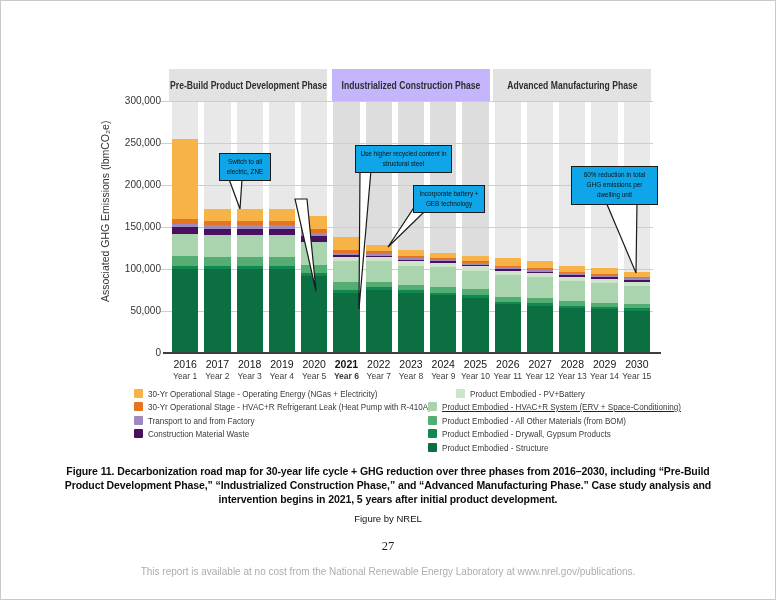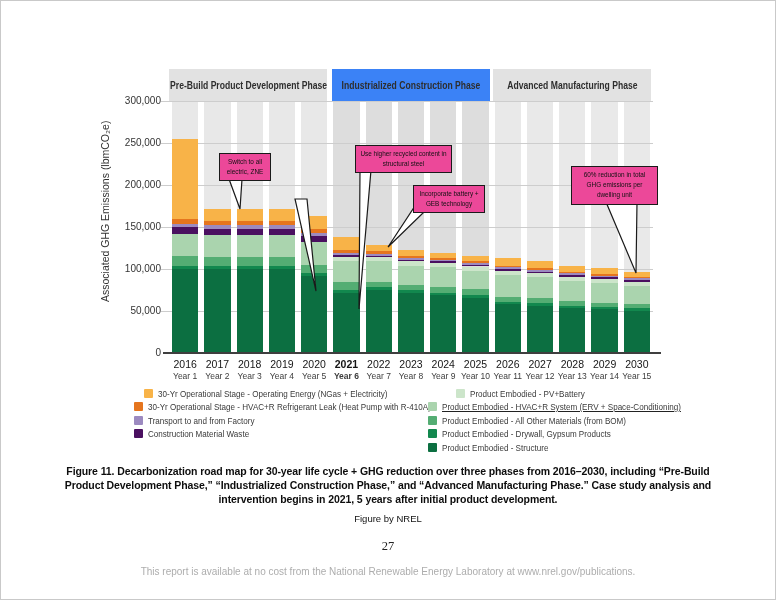--- a/index.html
+++ b/index.html
@@ -8,21 +8,21 @@
   
   #plot{position:absolute;left:168px;top:68px;width:484px;height:284px;}
   .phase-head{position:absolute;top:0;height:32px;display:flex;align-items:center;justify-content:center;z-index:1;}
   .phase-head .t{font-weight:bold;font-size:11px;color:#2e2e2e;white-space:nowrap;transform:scaleX(.78);transform-origin:50% 50%;}
   .stripe{position:absolute;z-index:1;}
   .gridline{position:absolute;left:-8px;width:492px;height:1px;background:#cdcdcd;z-index:2;}
   .bar-seg{position:absolute;z-index:3;}
   #xaxisline{position:absolute;left:-6px;top:283px;width:498px;height:2px;background:#3f3f3f;z-index:4;}
   #tails{position:absolute;left:0;top:0;width:484px;height:284px;overflow:visible;z-index:5;pointer-events:none;}
   #tails polygon{fill:#fff;stroke:#1a1a1a;stroke-width:1.2;}
-  .callout{position:absolute;background:#ec4899;border:1.2px solid #1a1a1a;padding:3px 4px;z-index:6;
+  .callout{position:absolute;background:#0ea5e9;border:1.2px solid #1a1a1a;padding:3px 4px;z-index:6;
            font-size:8px;line-height:1.28;color:#111;}
   .callout .t{display:block;width:125%;transform:scaleX(.8);transform-origin:0 50%;text-align:center;}
   .c1{left:50px;top:84px;width:42px;}
   .c2{left:118px;top:95px;width:52px;}
   .c3{left:186px;top:76px;width:87px;}
   .c4{left:244px;top:116px;width:62px;}
   .c5{left:402px;top:97px;width:77px;}
   
   #ytitle{position:absolute;left:98px;top:68px;height:284px;width:16px;writing-mode:vertical-rl;
           transform:rotate(180deg);text-align:center;font-size:10.5px;color:#333;white-space:nowrap;}
@@ -81,21 +81,21 @@
       </div>
     <div class="callout c4">
         <span class="t">Incorporate battery + GEB technology</span>
       </div>
     <div class="callout c5">
         <span class="t">60% reduction in total GHG emissions per dwelling unit</span>
       </div>
   <div class="phase-head" style="left: 0px; width: 158.333px; background: rgb(226, 226, 226);">
         <span class="t">Pre-Build Product Development Phase</span>
       </div>
-      <div class="phase-head" style="left: 162.833px; width: 158.333px; background: #3b82f6;">
+      <div class="phase-head" style="left: 162.833px; width: 158.333px; background: #c4b5fd;">
         <span class="t">Industrialized Construction Phase</span>
       </div>
       <div class="phase-head" style="left: 324.167px; width: 158.333px; background: rgb(226, 226, 226);">
         <span class="t">Advanced Manufacturing Phase</span>
       </div>
       <div class="stripe" style="left: 3px; width: 26.2667px; top: 32px; height: 252px; background: rgb(232, 232, 232);"></div>
       <div class="stripe" style="left: 35.2667px; width: 26.2667px; top: 32px; height: 252px; background: rgb(232, 232, 232);"></div>
       <div class="stripe" style="left: 67.5333px; width: 26.2667px; top: 32px; height: 252px; background: rgb(232, 232, 232);"></div>
       <div class="stripe" style="left: 99.8px; width: 26.2667px; top: 32px; height: 252px; background: rgb(232, 232, 232);"></div>
       <div class="stripe" style="left: 132.067px; width: 26.2667px; top: 32px; height: 252px; background: rgb(232, 232, 232);"></div>
@@ -303,21 +303,21 @@
       <div class="xcell" style="left: 419.467px; width: 32.2667px;">
         <div class="xyear">2029</div>
         <div class="xsub">Year 14</div>
       </div>
       <div class="xcell" style="left: 451.733px; width: 32.2667px;">
         <div class="xyear">2030</div>
         <div class="xsub">Year 15</div>
       </div>
     </div>
   <div id="legend">
-      <div class="leg-row" style="left: 135px; top: 386px; padding-left: 8px;">
+      <div class="leg-row" style="left: 125px; top: 386px; padding-left: 8px;">
         <div class="leg-swatch" style="background: rgb(248, 179, 72);"></div>
         <div class="leg-label">30-Yr Operational Stage - Operating Energy (NGas + Electricity)</div>
       </div>
       <div class="leg-row" style="left: 133px; top: 399.4px;">
         <div class="leg-swatch" style="background: rgb(229, 117, 30);"></div>
         <div class="leg-label">30-Yr Operational Stage - HVAC+R Refrigerant Leak (Heat Pump with R-410A)</div>
       </div>
       <div class="leg-row" style="left: 133px; top: 412.8px;">
         <div class="leg-swatch" style="background: rgb(156, 138, 192);"></div>
         <div class="leg-label">Transport to and from Factory</div>

